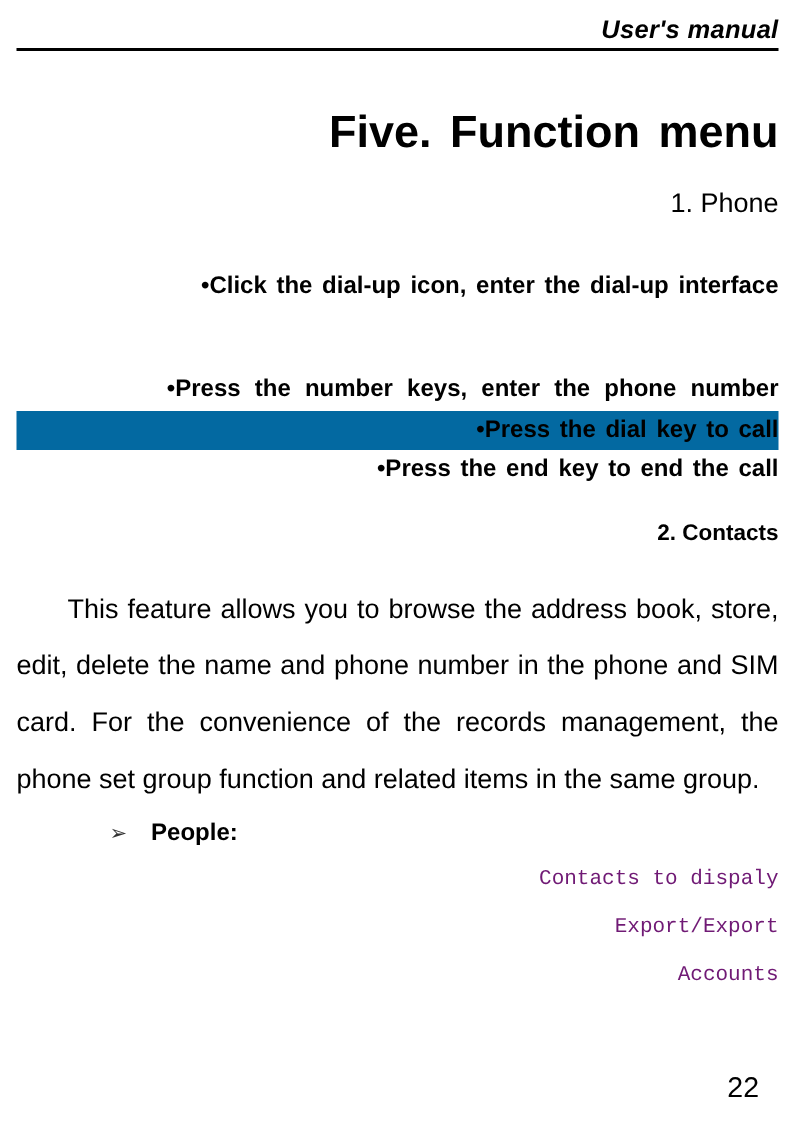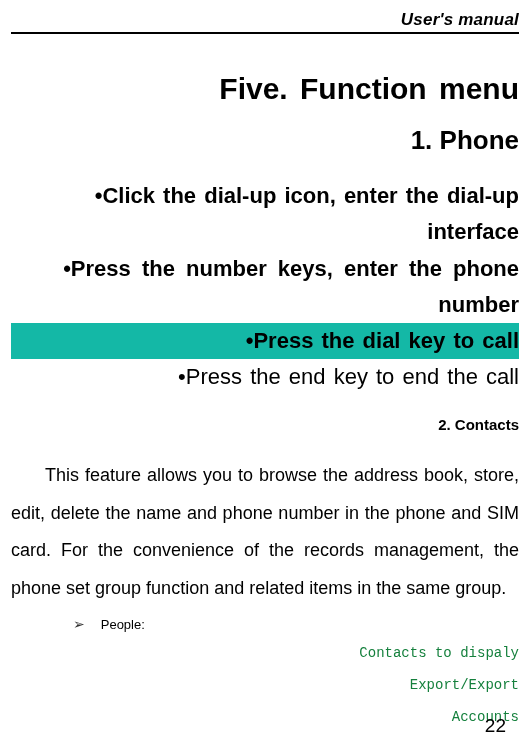--- a/index.html
+++ b/index.html
@@ -22,34 +22,34 @@
       letter-spacing: 0.2px;
     }
     .title {
       font-size: 30px;
       font-weight: bold;
       margin-top: 38px;
       margin-bottom: 19px;
       word-spacing: 4px;
     }
     .section-h {
-      font-size: 26px;
-      font-weight: bold;
+      font-size: 18px;
+      font-weight: normal;
       margin-top: 8px;
-      margin-bottom: 22px;
+      margin-bottom: 32px;
     }
     .bullet {
-      font-size: 22px;
+      font-size: 16px;
       font-weight: bold;
       line-height: 1.65;
       word-spacing: 2px;
     }
-    .bullet.wide { word-spacing: 5px; }
-    .bullet.hl { background: #14b8a6; }
-    .bullet.normal { font-weight: normal; word-spacing: 2px; margin-left: 24px; }
+    .bullet.wide { word-spacing: 5px; margin-top: 43px; }
+    .bullet.hl { background: #0369a1; }
+    .bullet.normal { font-weight: bold; word-spacing: 2px; margin-left: 24px; }
     .section-h2 {
       font-size: 15px;
       font-weight: bold;
       margin-top: 20px;
       margin-bottom: 24px;
     }
     .para {
       font-size: 18px;
       line-height: 2.1;
       text-align: justify;
@@ -61,26 +61,27 @@
       align-items: baseline;
       margin-top: 8px;
     }
     .list-arrow {
       padding-left: 62px;
       padding-right: 16px;
       font-size: 14px;
       color: #333;
     }
     .list-label {
-      font-size: 13px;
+      font-size: 16px;
+      font-weight: bold;
     }
     .sub {
       font-family: "Courier New", monospace;
       font-size: 14px;
-      color: #15803d;
+      color: #701a75;
       padding-left: 96px;
       margin-top: 14px;
       line-height: 1.0;
     }
     .sub + .sub { margin-top: 18px; }
     .footer {
       position: absolute;
       bottom: 12px;
       right: 24px;
       font-size: 19px;

